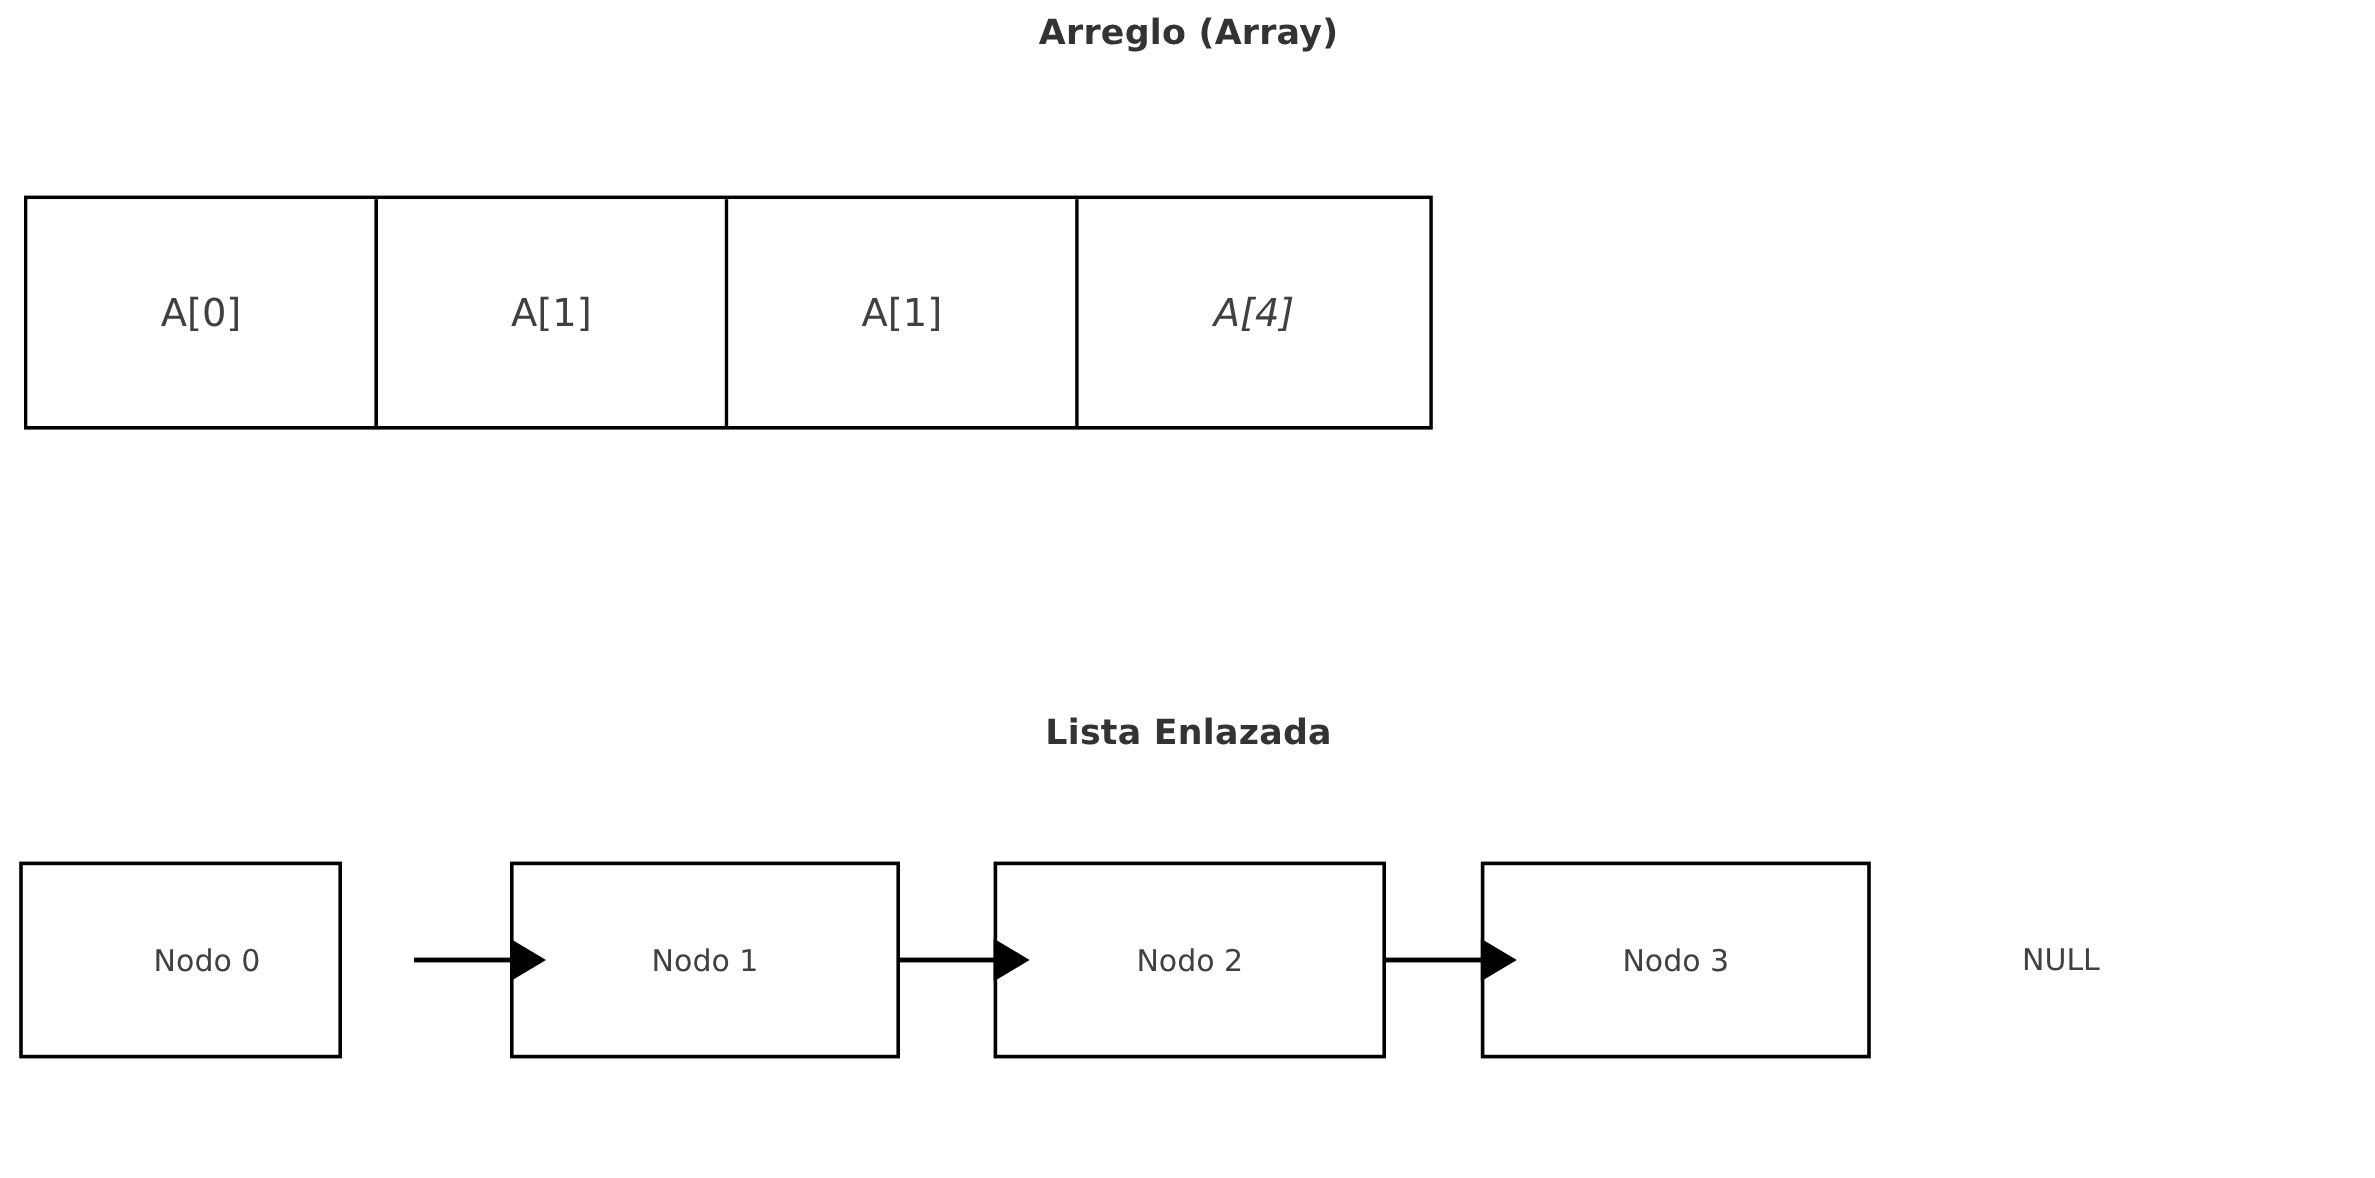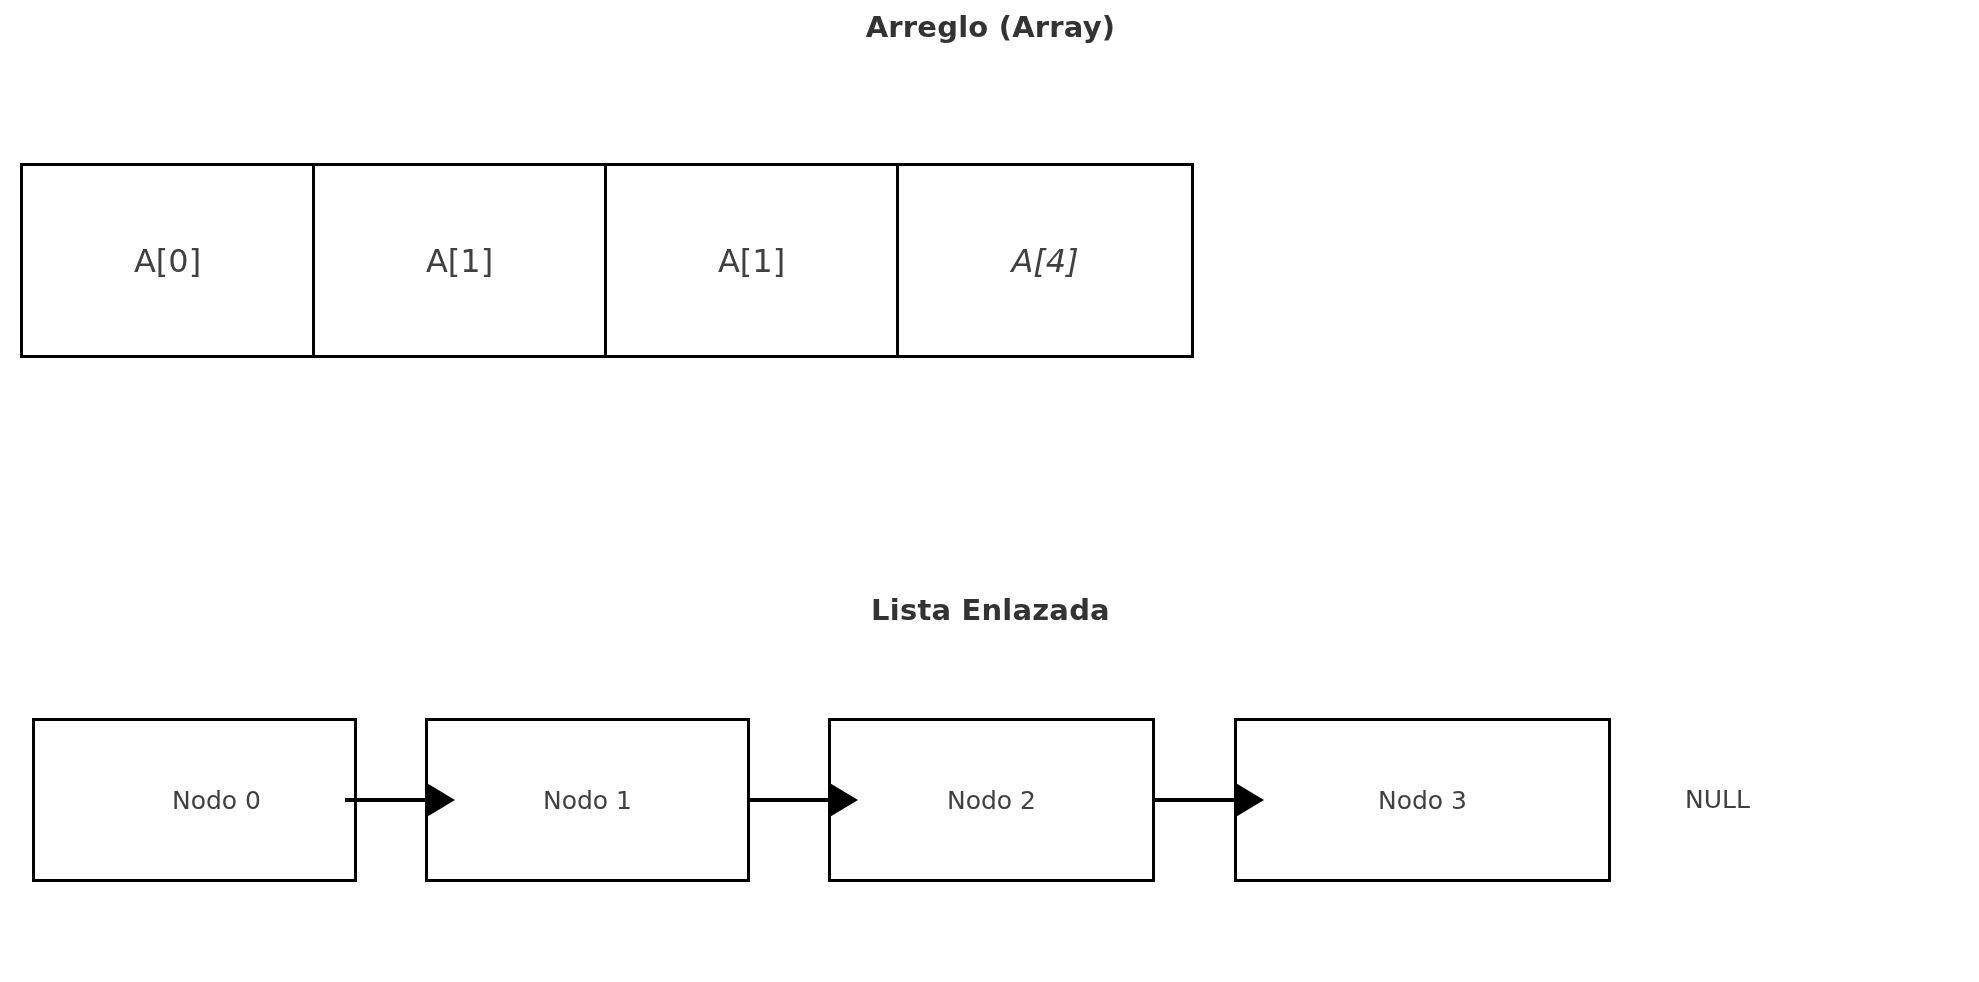--- a/index.html
+++ b/index.html
@@ -154,30 +154,30 @@
     </div>
     <div class="array-cell">
       <span class="cell-label">A[4]</span>
     </div>
   </div>
 
   <div class="section-title" id="list-title">
     <span class="title-inner">Lista Enlazada</span>
   </div>
 
-  <div class="ll-node" style="left:32px; width:325px;padding-left:44px;">
+  <div class="ll-node" style="left:16px; width:269px;padding-left:44px;">
     <span class="node-label">Nodo 0</span>
   </div>
   <div class="ll-node" style="left:425px; width:325px;">
     <span class="node-label">Nodo 1</span>
   </div>
   <div class="ll-node" style="left:828px; width:327px;">
     <span class="node-label">Nodo 2</span>
   </div>
-  <div class="ll-node" style="left:1234px; width:377px;">
+  <div class="ll-node" style="left:1234px; width:325px;">
     <span class="node-label">Nodo 3</span>
   </div>
 
   <div class="ll-arrow" style="left:345px; width:115px;">
     <div class="shaft" style="width:85px;"></div>
     <div class="head" style="left:80px;"></div>
   </div>
 
   <div class="ll-arrow" style="left:750px; width:113px;">
     <div class="shaft" style="width:83px;"></div>

